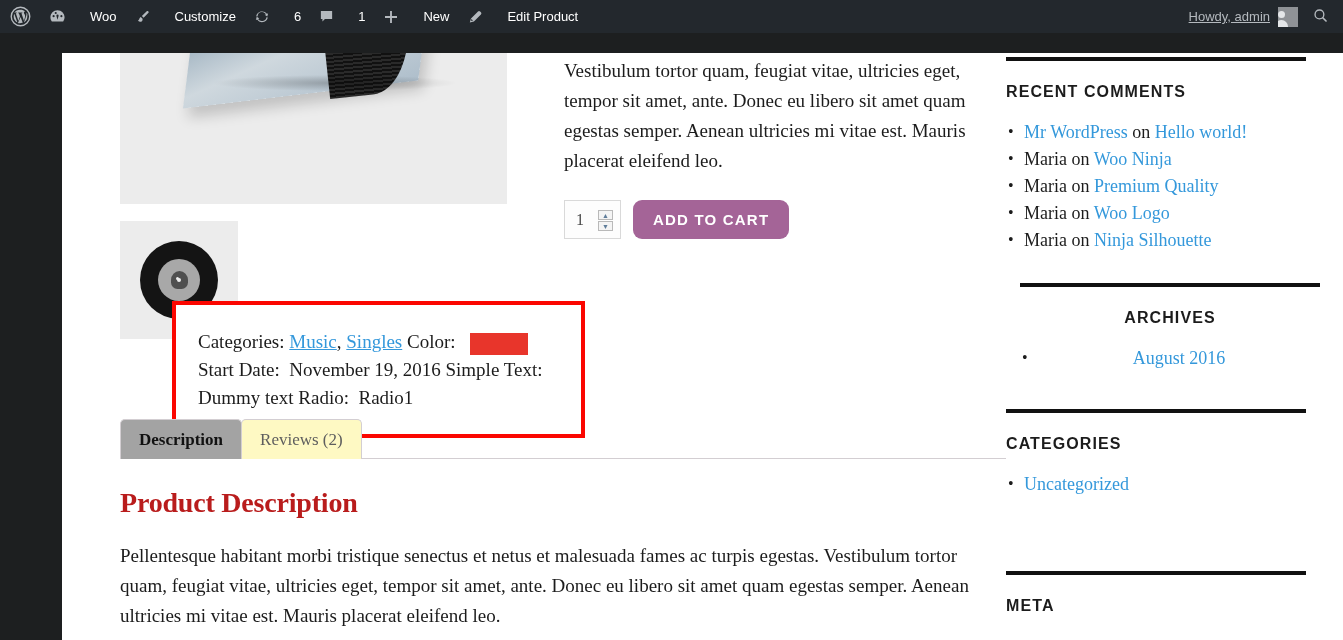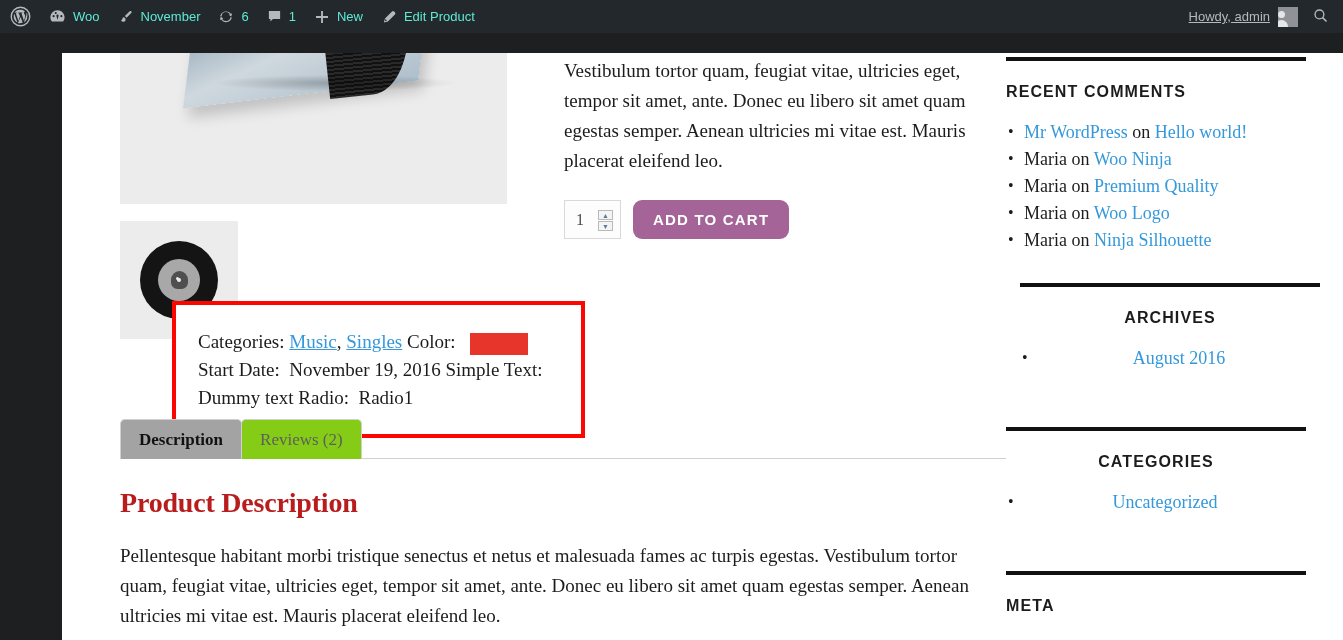--- a/index.html
+++ b/index.html
@@ -18,22 +18,22 @@
     display: flex; align-items: center;
     font-family: "Liberation Sans", sans-serif;
     font-size: 13px;
     color: #b4b9be;
     z-index: 50;
   }
   .ab-item {
     display: flex; align-items: center;
     height: 33px;
     padding: 0 9px;
-    gap: 7px;
-    color: #5eead4;
+    gap: 24px;
+    color: #ffffff;
     white-space: nowrap;
     cursor: pointer;
   }
   .ab-logo { padding-left: 10px; padding-right: 9px; }
   .ab-ico { display:inline-flex; align-items:center; justify-content:center; }
   .ab-ico svg { display:block; }
   .ab-right {
     margin-left: auto;
     display: flex; align-items: center;
   }
@@ -199,21 +199,21 @@
     border-radius: 5px 5px 0 0;
     font-size:17px;
     cursor:pointer;
   }
   .tab.active {
     background:#a3a3a3; color:#111; font-weight:bold;
     position:relative; z-index:3;
     border-color:#d3ced2;
   }
   .tab.inactive {
-    background:#84cc16; color:#5e5e5e;
+    background:#fef9c3; color:#5e5e5e;
     margin-left:-1px;
   }
   .tabline {
     height:1px; background:#d3ced2; width:886px;
     position:relative; top:-1px; z-index:1;
   }
   .tabpanel { padding-top: 27px; }
   .tabpanel h2 {
     font-size: 28px; color:#b91c1c; font-weight:bold;
     letter-spacing:-0.2px;
@@ -264,21 +264,21 @@
     </span>
     <span>Woo</span>
   </div>
 
   <div class="ab-item">
     <span class="ab-ico">
       <svg width="16" height="16" viewBox="0 0 24 24">
           <path fill="#b4b9be" d="M19.5 3.2c-.5-.5-1.3-.5-1.9 0l-7.3 7.3 2.6 2.6 7.3-7.3c.5-.6.5-1.4 0-2l-.7-.6zM8.6 11.9l-.9.9c-.5.5-.8 1-1 1.6-.3 1-.8 1.9-1.7 2.6-.4.3-.5.5-.3.8.7.9 1.9 1.5 3.1 1.5 2 0 3.6-1.6 3.6-3.6 0-.5-.1-1-.3-1.4z"></path>
         </svg>
     </span>
-    <span>November</span>
+    <span>Customize</span>
   </div>
 
   <div class="ab-item">
     <span class="ab-ico">
       <svg width="16" height="16" viewBox="0 0 24 24">
           <path fill="#b4b9be" d="M12 4.5c2.6 0 4.9 1.5 6 3.7l-2.1.6 4 2.6 1.3-4.6-1.8.5A9 9 0 0 0 3.3 11l2 .4A7 7 0 0 1 12 4.5zm8.7 8.1l-2-.4a7 7 0 0 1-12.7 2.8l2.1-.6-4-2.6-1.3 4.6 1.8-.5a9 9 0 0 0 16.1-3.3z"></path>
         </svg>
     </span>
     <span>6</span>
   </div>
@@ -408,21 +408,21 @@
       </div>
 
       <div class="widget" style="position:absolute;top:230px;left:14px;text-align:center;">
         <div class="wdiv"></div>
         <div class="wtitle" style="margin-top:22px;">ARCHIVES</div>
         <ul class="wlist" style="margin-top:18px;">
           <li><a href="#">August 2016</a></li>
         </ul>
       </div>
 
-      <div class="widget" style="position:absolute;top:374px;left:0;text-align:center;">
+      <div class="widget" style="position:absolute;top:356px;left:0;">
         <div class="wdiv"></div>
         <div class="wtitle" style="margin-top:22px;">CATEGORIES</div>
         <ul class="wlist" style="margin-top:18px;">
           <li><a href="#">Uncategorized</a></li>
         </ul>
       </div>
 
       <div class="widget" style="position:absolute;top:518px;left:0;">
         <div class="wdiv"></div>
         <div class="wtitle" style="margin-top:22px;">META</div>

